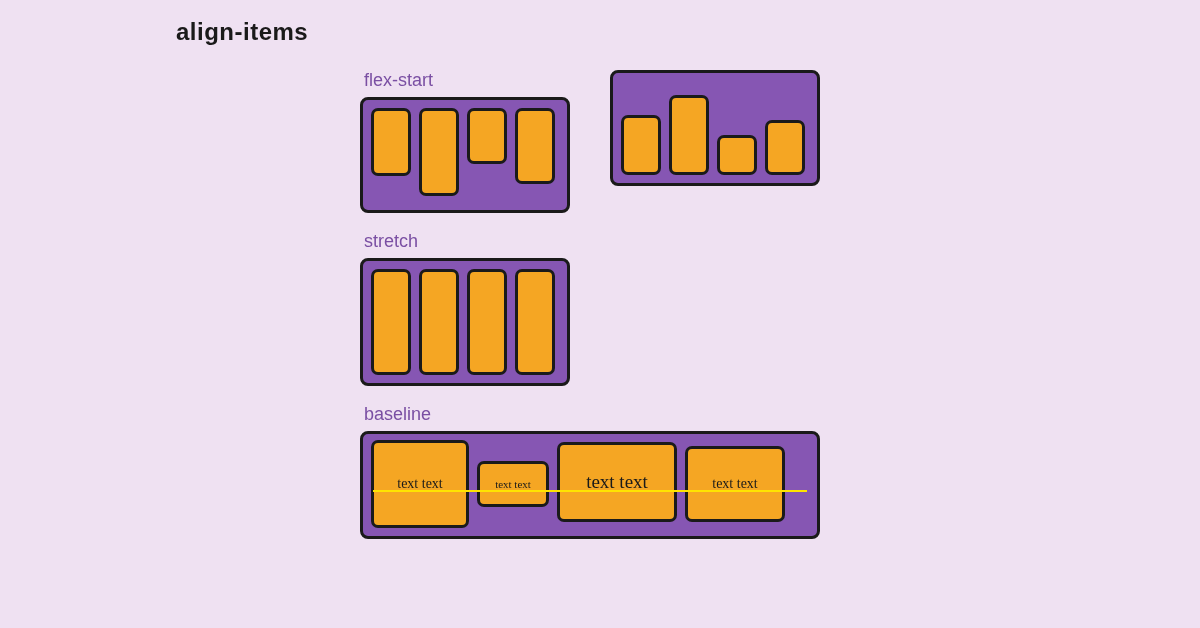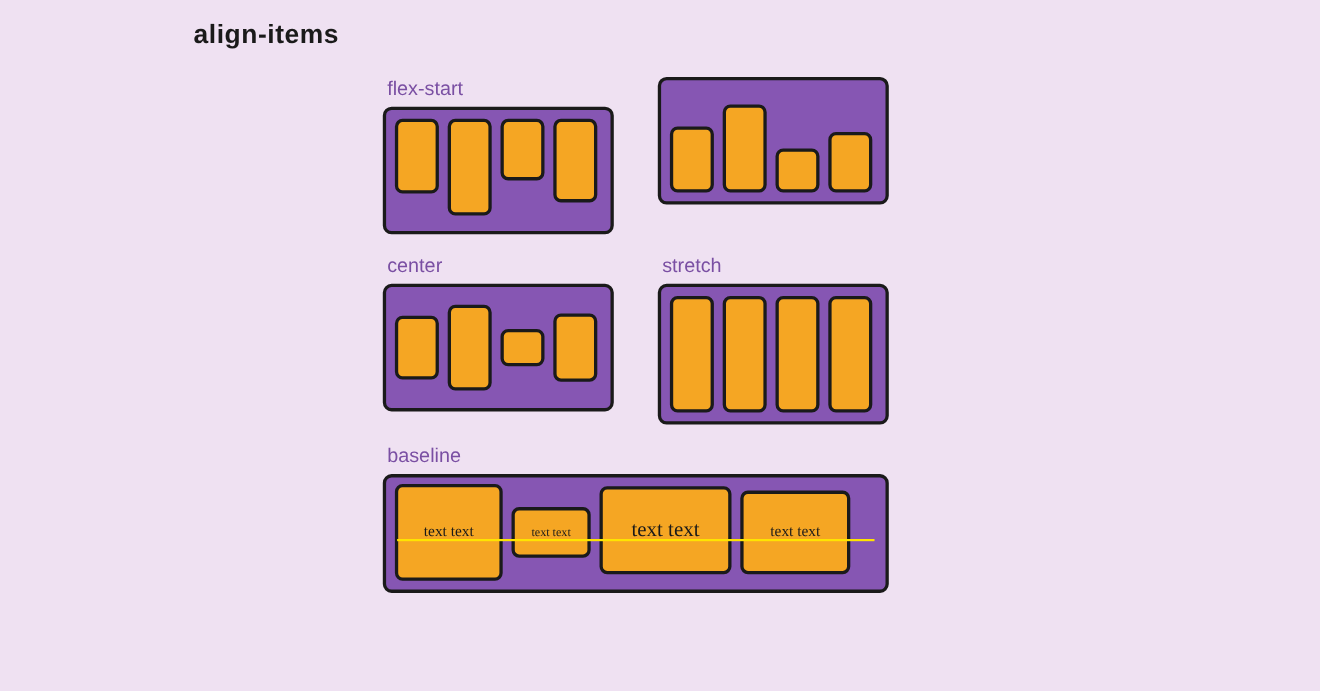--- a/index.html
+++ b/index.html
@@ -27,21 +27,21 @@
     position: absolute;
     left: 176px;
     top: 18px;
     font-size: 24px;
     font-weight: 800;
     color: var(--ink);
     letter-spacing: 0.5px;
   }
   .grid {
     position: absolute;
-    left: 348px;
+    left: 360px;
     top: 70px;
     width: 460px;
     display: flex;
     flex-wrap: wrap;
     justify-content: space-between;
     row-gap: 18px;
   }
   .example {
     width: 210px;
   }
@@ -154,29 +154,20 @@
 
     <div class="example">
       <div class="box thin fe">
         <div class="item a"></div>
         <div class="item b"></div>
         <div class="item c"></div>
         <div class="item d"></div>
       </div>
     </div>
 
-    <div class="example">
-      <div class="example-label">center</div>
-      <div class="box thin ce">
-        <div class="item a"></div>
-        <div class="item b"></div>
-        <div class="item c"></div>
-        <div class="item d"></div>
-      </div>
-    </div>
 
     <div class="example">
       <div class="example-label">stretch</div>
       <div class="box st">
         <div class="item"></div>
         <div class="item"></div>
         <div class="item"></div>
         <div class="item"></div>
       </div>
     </div>

